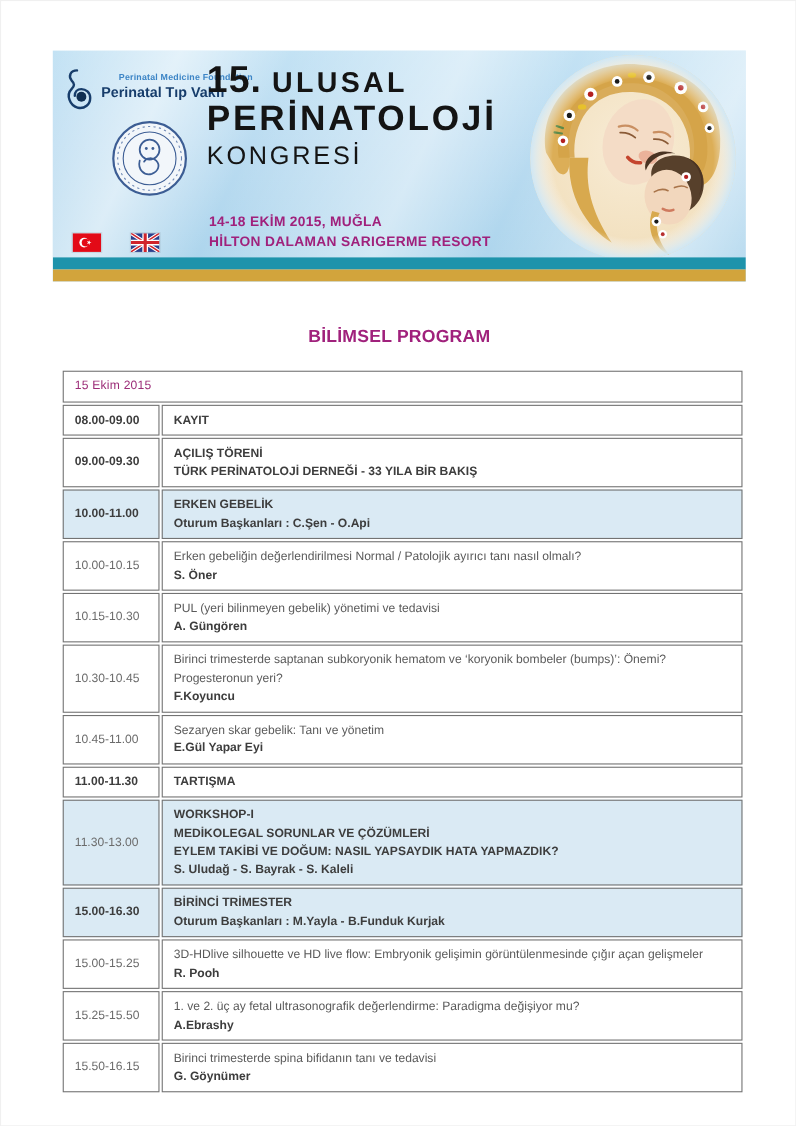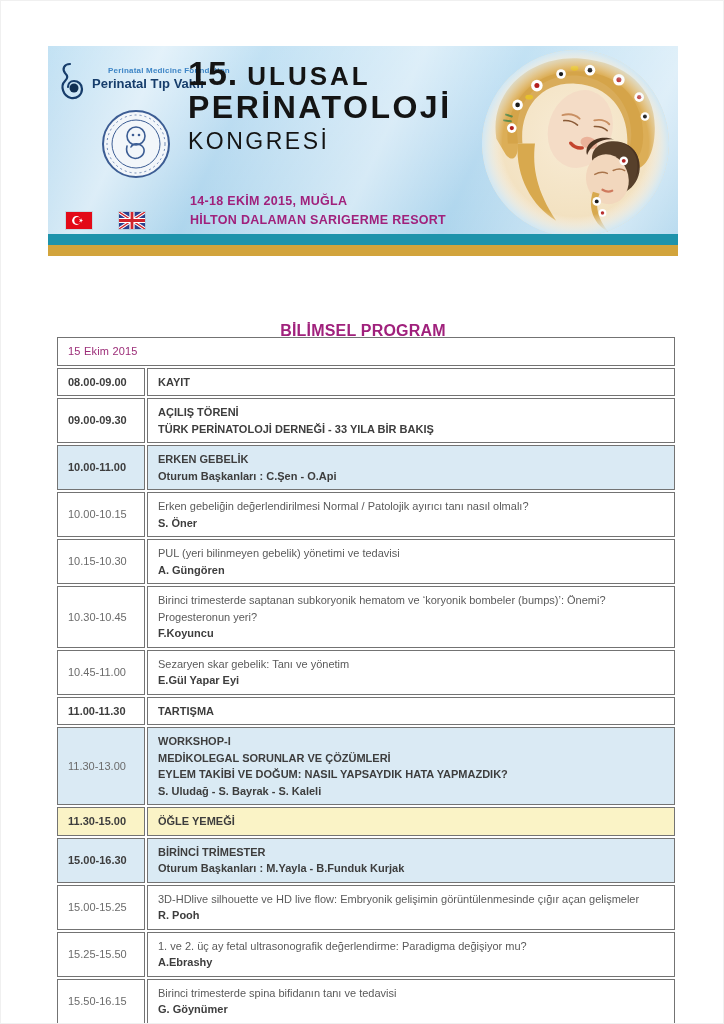--- a/index.html
+++ b/index.html
@@ -40,21 +40,21 @@
   .dates { position:absolute; left:142px; top:146px; color:#a0217c; font-weight:bold; font-size:12.5px; line-height:1.55; letter-spacing:.3px; }
 
   .flags { position:absolute; left:18px; top:166px; display:flex; gap:27px; }
   .flag { width:26px; height:17px; display:block; box-shadow:0 0 0 1px rgba(0,0,0,.08); }
 
   .klimt { position:absolute; right:6px; top:1px; width:193px; height:193px; z-index:2; }
 
   
   .program-title {
     position:absolute; left:0; top:297px; width:724px; text-align:center;
-    color:#a0217c; font-weight:bold; font-size:16px; letter-spacing:.2px;margin-top:24px;
+    color:#a0217c; font-weight:bold; font-size:16px; letter-spacing:.2px;
   }
 
   table.program {
     position:absolute; left:54px; top:334px;
     width:622px; border-collapse:separate; border-spacing:2px;
   }
   table.program td {
     border:1px solid #737373; vertical-align:middle;
     font-size:11px; line-height:1.5; padding:5px 8px 5px 10px;
     background:#ffffff;
@@ -279,26 +279,20 @@
       </tr>
       <tr class="bg-blue">
         <td class="time">11.30-13.00</td>
         <td>
           <div class="line b">WORKSHOP-I</div>
           <div class="line b">MEDİKOLEGAL SORUNLAR VE ÇÖZÜMLERİ</div>
           <div class="line b">EYLEM TAKİBİ VE DOĞUM: NASIL YAPSAYDIK HATA YAPMAZDIK?</div>
           <div class="line b">S. Uludağ - S. Bayrak - S. Kaleli</div>
         </td>
       </tr>
-      <tr class="bg-yellow">
-        <td class="time b">11.30-15.00</td>
-        <td>
-          <div class="line b">ÖĞLE YEMEĞİ</div>
-        </td>
-      </tr>
       <tr class="bg-blue">
         <td class="time b">15.00-16.30</td>
         <td>
           <div class="line b">BİRİNCİ TRİMESTER</div>
           <div class="line b">Oturum Başkanları : M.Yayla - B.Funduk Kurjak</div>
         </td>
       </tr>
       <tr>
         <td class="time">15.00-15.25</td>
         <td>

